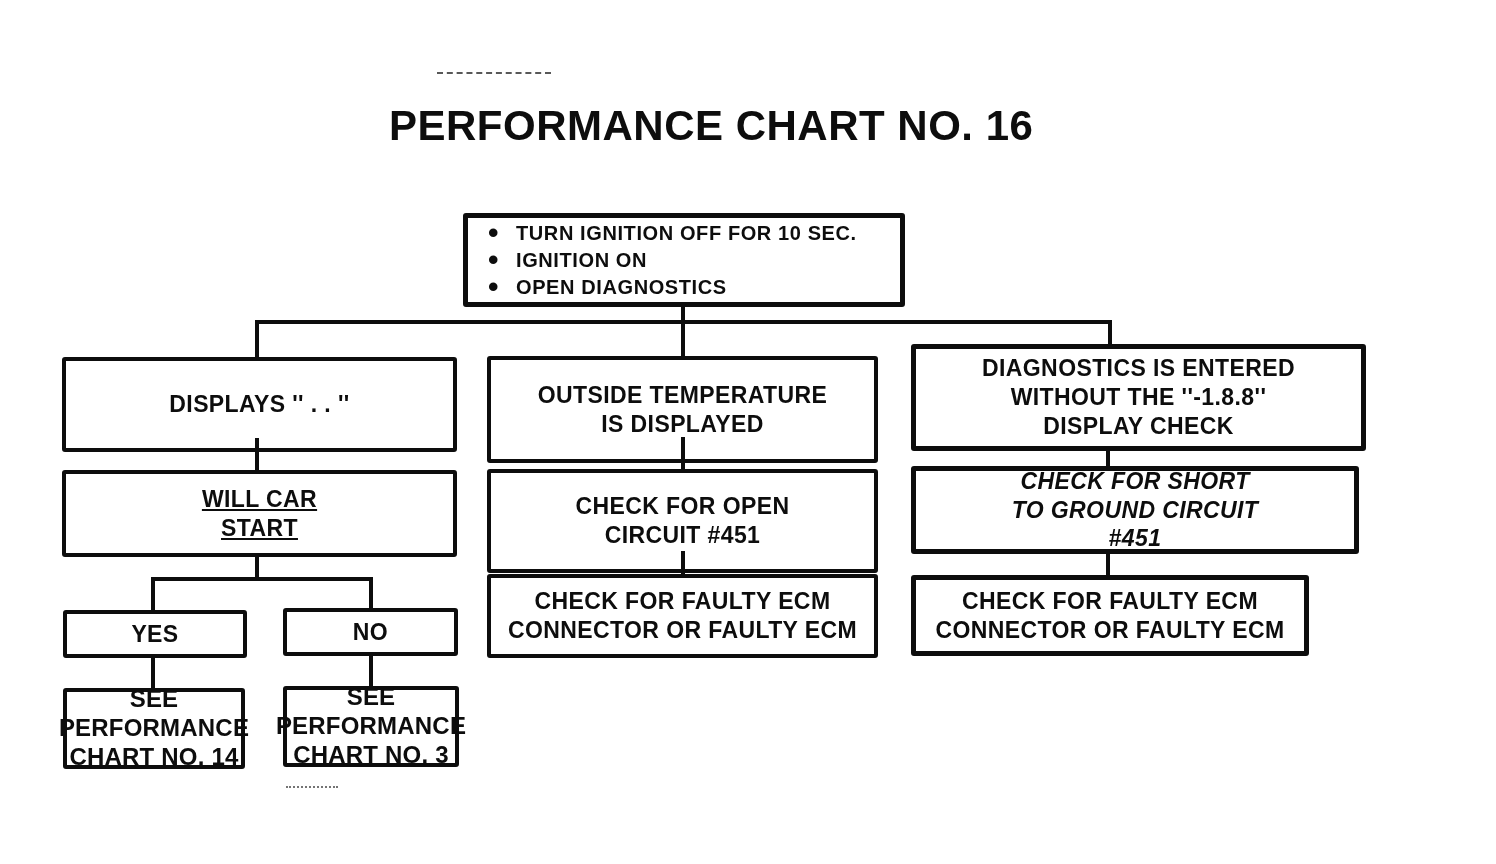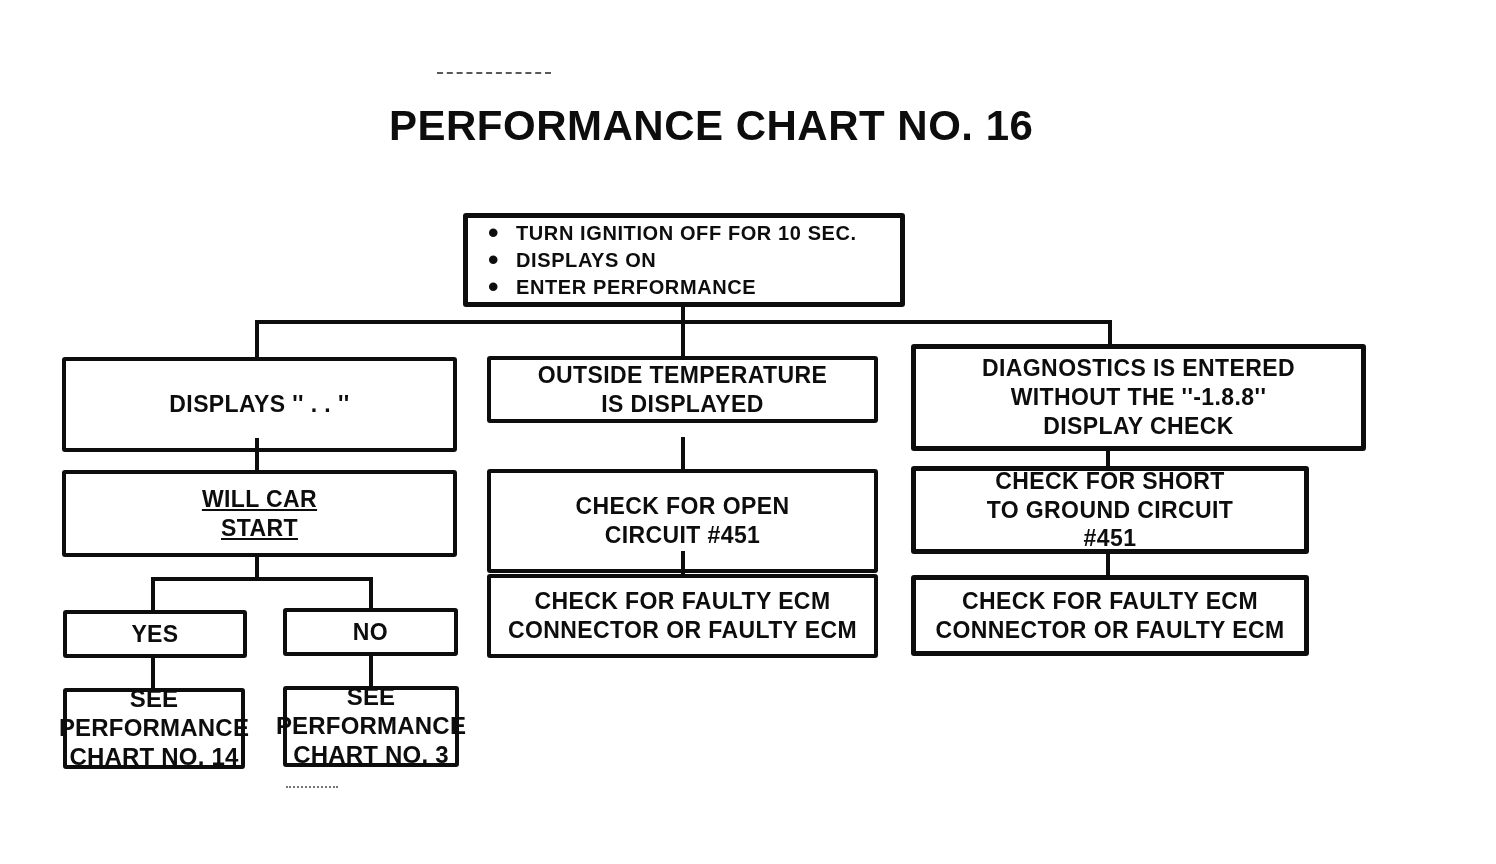--- a/index.html
+++ b/index.html
@@ -57,25 +57,25 @@
 
   <h1 class="title">PERFORMANCE CHART NO. 16</h1>
 
   <div class="start-box" style="left:463px; top:213px; width:442px; height:94px;">
     <div class="bullet-row">
       <span class="bullet">•</span>
       <span class="bullet-text">TURN IGNITION OFF FOR 10 SEC.</span>
     </div>
     <div class="bullet-row">
       <span class="bullet">•</span>
-      <span class="bullet-text">DISPLAYS ON</span>
+      <span class="bullet-text">IGNITION ON</span>
     </div>
     <div class="bullet-row">
       <span class="bullet">•</span>
-      <span class="bullet-text">ENTER PERFORMANCE</span>
+      <span class="bullet-text">OPEN DIAGNOSTICS</span>
     </div>
   </div>
 
   <div class="line" style="left:681px; top:305px; width:4px; height:17px;"></div>
   <div class="line" style="left:255px; top:320px; width:857px; height:4px;"></div>
   <div class="line" style="left:255px; top:320px; width:4px; height:40px;"></div>
   <div class="line" style="left:681px; top:320px; width:4px; height:40px;"></div>
   <div class="line" style="left:1108px; top:320px; width:4px; height:27px;"></div>
 
   <div class="box" style="left:62px; top:357px; width:395px; height:95px;">
@@ -105,42 +105,42 @@
     <span class="box-text">SEE
 PERFORMANCE
 CHART NO. 14</span>
   </div>
   <div class="box small" style="left:283px; top:686px; width:176px; height:81px;">
     <span class="box-text">SEE
 PERFORMANCE
 CHART NO. 3</span>
   </div>
 
-  <div class="box" style="left:487px; top:356px; width:391px; height:67px;">
+  <div class="box" style="left:487px; top:356px; width:391px; height:107px;">
     <span class="box-text">OUTSIDE TEMPERATURE
 IS DISPLAYED</span>
   </div>
   <div class="line" style="left:681px; top:437px; width:4px; height:35px;"></div>
   <div class="box" style="left:487px; top:469px; width:391px; height:104px;">
     <span class="box-text">CHECK FOR OPEN
 CIRCUIT #451</span>
   </div>
   <div class="line" style="left:681px; top:551px; width:4px; height:26px;"></div>
   <div class="box" style="left:487px; top:574px; width:391px; height:84px;">
     <span class="box-text">CHECK FOR FAULTY ECM
 CONNECTOR OR FAULTY ECM</span>
   </div>
 
   <div class="box thick" style="left:911px; top:344px; width:455px; height:107px;">
     <span class="box-text">DIAGNOSTICS IS ENTERED
 WITHOUT THE ''-1.8.8''
 DISPLAY CHECK</span>
   </div>
   <div class="line" style="left:1106px; top:449px; width:4px; height:20px;"></div>
-  <div class="box thick" style="left:911px; top:466px; width:398px; height:88px;">
+  <div class="box thick" style="left:911px; top:466px; width:448px; height:88px;font-style:italic;">
     <span class="box-text">CHECK FOR SHORT
 TO GROUND CIRCUIT
 #451</span>
   </div>
   <div class="line" style="left:1106px; top:552px; width:4px; height:26px;"></div>
   <div class="box thick" style="left:911px; top:575px; width:398px; height:81px;">
     <span class="box-text">CHECK FOR FAULTY ECM
 CONNECTOR OR FAULTY ECM</span>
   </div>
 

